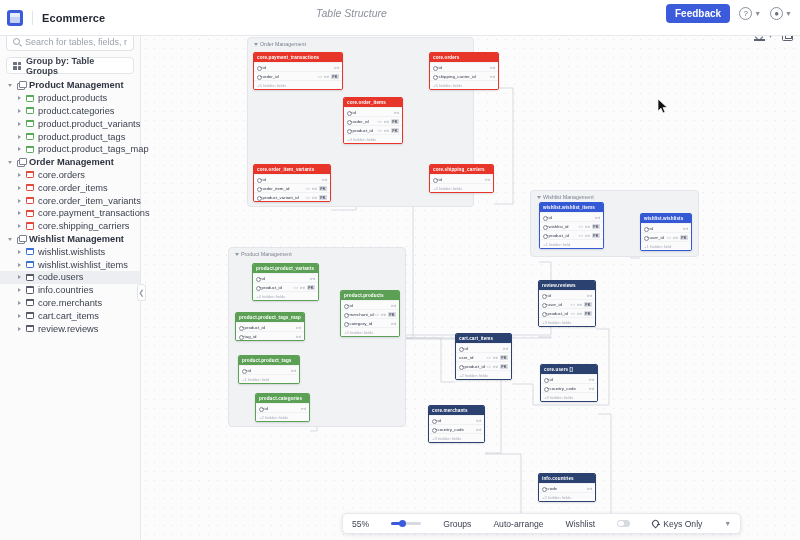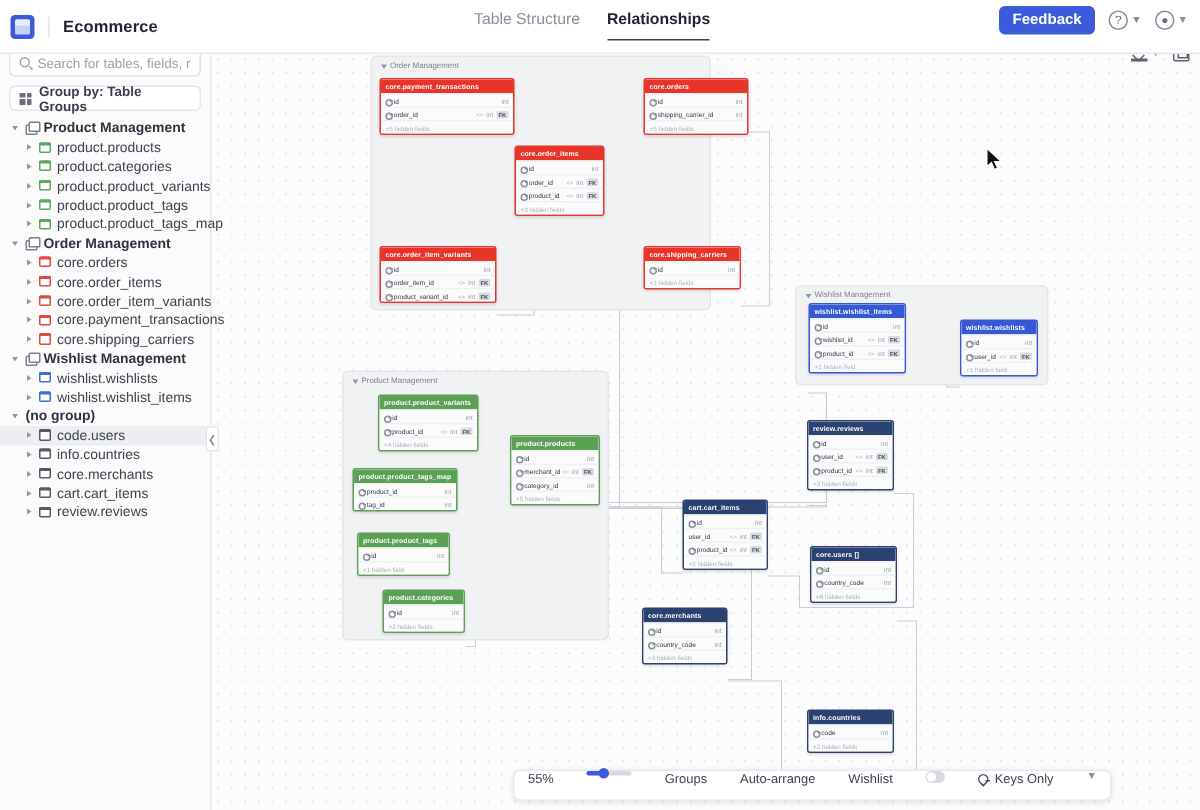--- a/index.html
+++ b/index.html
@@ -27,21 +27,21 @@
     content:""; position:absolute; left:3px; top:3px; width:10px; height:10px;
     border-radius:1px; background:#c6d2f5;
   }
   .logo-box::before{
     content:""; position:absolute; left:3px; top:3px; width:10px; height:4px;
     background:#e8edfb; z-index:2; border-radius:1px 1px 0 0;
   }
   .topbar-sep { width:1px; height:14px; background:#e2e4e9; margin:0 9px 0 9px; }
   .app-title { font-size:11px; font-weight:600; color:#1f2430; letter-spacing:.1px; }
 
-  .topnav { position:absolute; left:316px; top:0; height:26px; display:flex; align-items:center; gap:18px; }
+  .topnav { position:absolute; left:316px; top:0; height:26px; display:flex; align-items:center; gap:18px;font-style:italic; }
   .topnav a { font-size:10.5px; color:#8b909c; text-decoration:none; line-height:26px; }
   .topnav a.active { color:#1f2430; font-weight:600; border-bottom:1.5px solid #3f4351; }
 
   .topright { position:absolute; right:8px; top:0; height:26px; display:flex; align-items:center; gap:9px;padding-left:36px; }
   .feedback-btn {
     background:#3b5bdb; color:#fff; font-size:10px; font-weight:600;
     border:none; border-radius:4px; padding:4px 9px; cursor:pointer;
   }
   .icon-btn { display:flex; align-items:center; gap:2px; color:#6b7080; cursor:pointer; }
   .circ {
@@ -181,21 +181,21 @@
   .navy .th{background:#2b4170;} .navy{border:1px solid #2b4170;}
 
   
   .edges{position:absolute;left:0;top:0;width:659px;height:514px;pointer-events:none;}
 
   
   .bottombar{
     position:absolute; left:342px; top:513px; height:21px;
     background:#fff; border:1px solid #e6e8ec; border-radius:5px;
     box-shadow:0 1px 4px rgba(20,24,40,.1);
-    display:flex; align-items:flex-start; gap:22px; padding:0 9px; z-index:25;
+    display:flex; align-items:center; gap:22px; padding:0 9px; z-index:25;
   }
   .bb-item{ font-size:8.6px; color:#3d424f; cursor:pointer; white-space:nowrap; }
   .zoomlabel{ font-size:8.6px; color:#3d424f; }
   .slider{ width:30px; height:3px; background:#d7dae1; border-radius:2px; position:relative; }
   .slider .fill{ position:absolute;left:0;top:0;height:3px;width:12px;background:#3b5bdb;border-radius:2px;}
   .slider .knob{ position:absolute;left:8px;top:-2px;width:7px;height:7px;border-radius:50%;background:#3b5bdb;}
   .toggle{ width:13px;height:7.5px;border-radius:5px;background:#d7dae1;position:relative;cursor:pointer;}
   .toggle::after{content:"";position:absolute;left:1px;top:1px;width:5.5px;height:5.5px;border-radius:50%;background:#fff;}
   .keyonly{display:flex;align-items:center;gap:3px;cursor:pointer;}
   .keyglyph{width:8px;height:7px;position:relative;}
@@ -210,21 +210,20 @@
 
 <div class="app">
 
   <div class="topbar">
     <div class="logo-box"></div>
     <div class="topbar-sep"></div>
     <div class="app-title">Ecommerce</div>
 
     <div class="topnav">
       <a href="#">Table Structure</a>
-      <a href="#" class="active">Relationships</a>
     </div>
 
     <div class="topright">
       <button class="feedback-btn">Feedback</button>
       <div class="icon-btn">
         <span class="circ">?</span>
         <span class="chev">▼</span>
       </div>
       <div class="icon-btn">
         <span class="circ">●</span>
@@ -319,24 +318,20 @@
         </div>
         <div class="tbl-row">
           <span class="tri"></span>
           <span class="tbl-ic blue"></span>
           <span class="tbl-label">wishlist.wishlists</span>
         </div>
         <div class="tbl-row">
           <span class="tri"></span>
           <span class="tbl-ic blue"></span>
           <span class="tbl-label">wishlist.wishlist_items</span>
-        </div>
-        <div class="grp-row">
-          <span class="tri open"></span>
-          <span class="grp-label">(no group)</span>
         </div>
         <div class="tbl-row selected">
           <span class="tri"></span>
           <span class="tbl-ic grey"></span>
           <span class="tbl-label">code.users</span>
         </div>
         <div class="tbl-row">
           <span class="tri"></span>
           <span class="tbl-ic grey"></span>
           <span class="tbl-label">info.countries</span>

